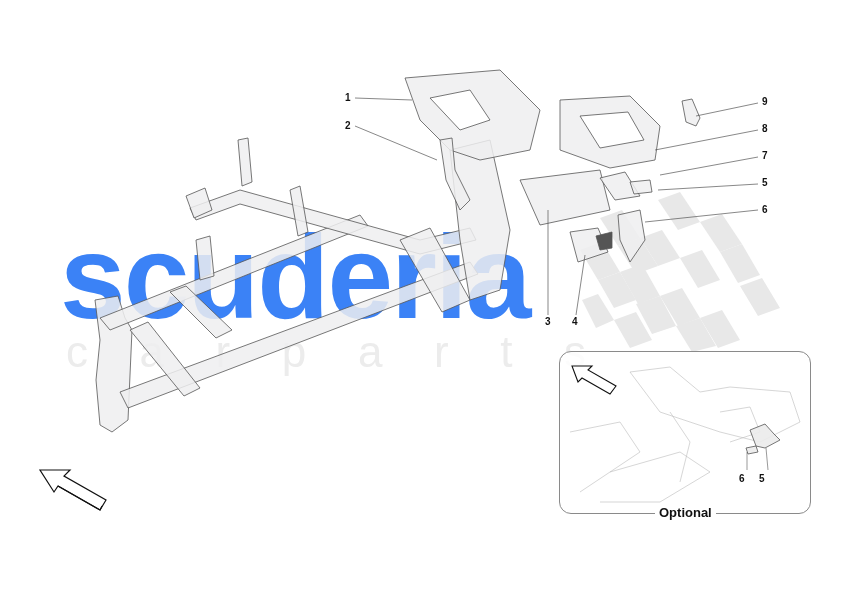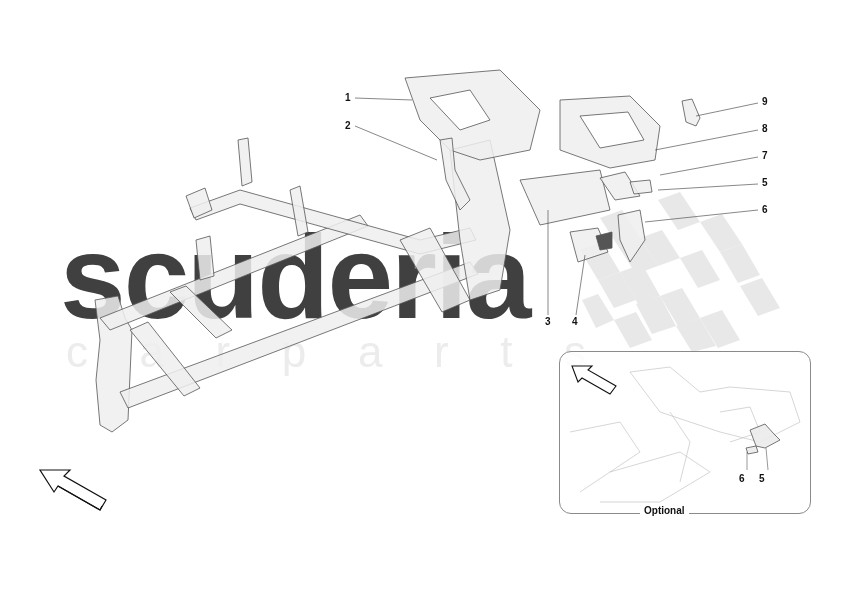--- a/index.html
+++ b/index.html
@@ -1,36 +1,36 @@
 <!DOCTYPE html>
 <html><head>
 <meta charset="utf-8">
 <style>
   html, body { margin:0; padding:0; background:#ffffff; }
   body { width:842px; height:595px; position:relative; overflow:hidden; font-family:"Liberation Sans", sans-serif; }
   .canvas { position:absolute; left:0; top:0; width:842px; height:595px; }
   .watermark-main {
     position:absolute; left:60px; top:218px; font-family:"Liberation Sans", sans-serif;
-    font-size:118px; font-weight:bold; color:#404040; letter-spacing:-2px; line-height:1;
+    font-size:118px; font-weight:bold; color:#3b82f6; letter-spacing:-2px; line-height:1;
     white-space:nowrap;
   }
   .watermark-sub {
     position:absolute; left:66px; top:330px; width:520px; display:flex; justify-content:space-between;
     font-family:"Liberation Sans", sans-serif; font-size:44px; color:#ececec; line-height:1;
   }
   .callout {
     position:absolute; font-family:"Liberation Sans", sans-serif; font-weight:bold; font-size:10px; color:#111;
   }
   .inset {
     position:absolute; left:559px; top:351px; width:250px; height:161px;
     border:1px solid #8a8a8a; border-radius:12px; background:rgba(255,255,255,0.85);
   }
   .inset-label {
-    position:absolute; left:640px; top:505px; background:#fff; padding:0 4px;
-    font-family:"Liberation Sans", sans-serif; font-weight:bold; font-size:10px; color:#111;
+    position:absolute; left:655px; top:505px; background:#fff; padding:0 4px;
+    font-family:"Liberation Sans", sans-serif; font-weight:bold; font-size:13px; color:#111;
   }
 </style>
 </head>
 <body>
 
 <div class="canvas">
 
   <svg class="canvas" width="842" height="595" viewBox="0 0 842 595" style="position:absolute;left:0;top:0;">
     <g fill="#e8e8e8">
       <polygon points="600,218 622,210 640,238 618,246"></polygon>

